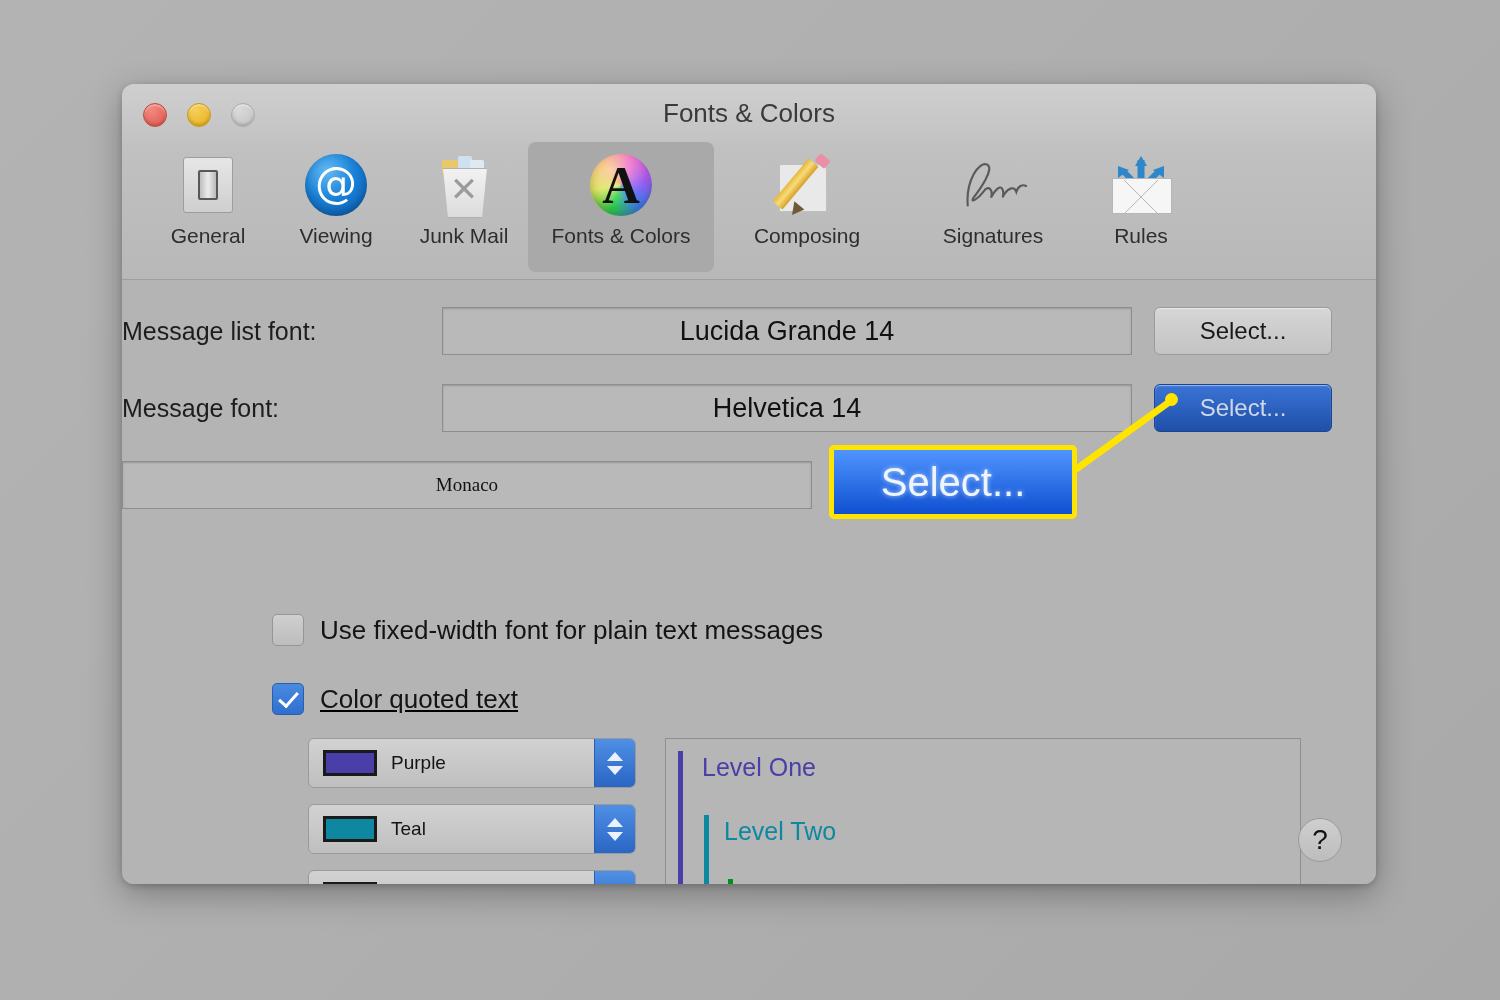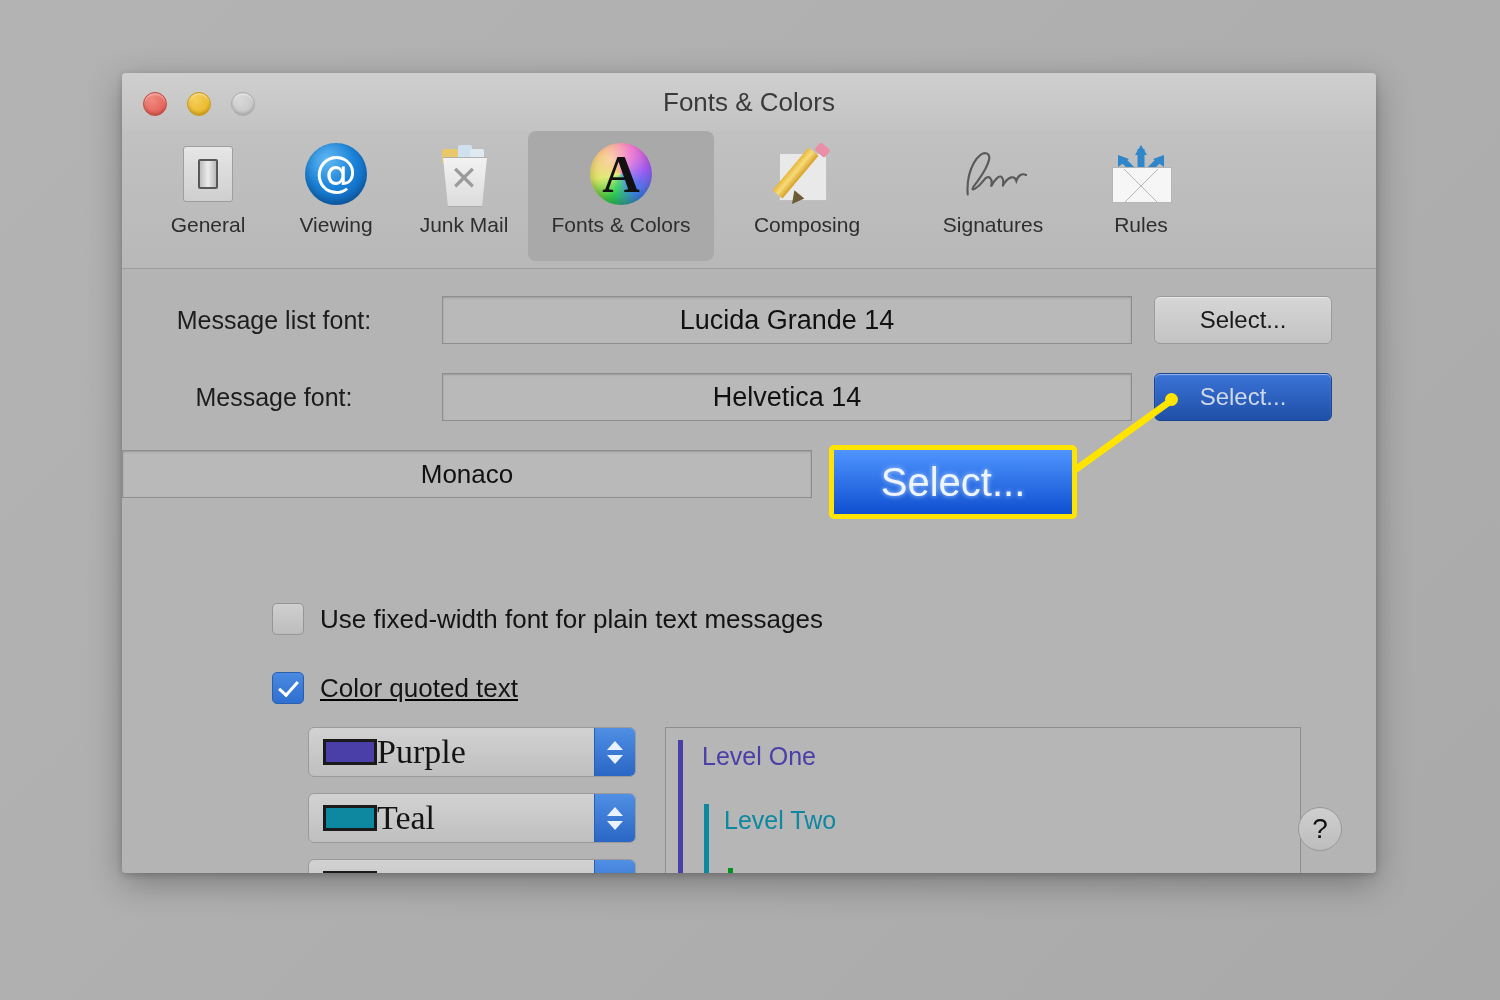--- a/index.html
+++ b/index.html
@@ -12,24 +12,24 @@
   }
   body {
     background: linear-gradient(135deg, #b3b3b3 0%, #b0b0b0 40%, #a9a9a9 100%);
     position: relative;
   }
 
   
   .window {
     position: absolute;
     left: 122px;
-    top: 73px;
+    top: 84px;
     width: 1254px;
     height: 800px;
-    border-radius: 4px;
+    border-radius: 12px;
     background: #b4b4b4;
     box-shadow: 0 10px 34px rgba(0,0,0,0.30), 0 2px 6px rgba(0,0,0,0.18);
     overflow: hidden;
   }
 
   
   .titlebar {
     position: absolute;
     left: 0; top: 0;
     width: 100%;
@@ -230,41 +230,41 @@
     height: 50px;
     display: flex;
     align-items: center;
   }
   .row.r1 { top: 26px; }
   .row.r2 { top: 103px; }
   .row.r3 { top: 180px; }
 
   .row-label {
     width: 320px;
-    text-align: center;
+    text-align: left;
     padding-right: 16px;
     box-sizing: border-box;
     font-size: 25px;
     color: #1d1d1d;
     white-space: nowrap;
   }
   .font-field {
     width: 690px;
     height: 48px;
     background: #b9b9b9;
     border: 1px solid #8e8e8e;
     box-shadow: inset 0 1px 2px rgba(0,0,0,0.18);
     display: flex;
     align-items: center;
     justify-content: center;
     font-size: 27px;
     color: #111;
     box-sizing: border-box;
   }
-  .font-field.mono { font-family: Liberation Sans, sans-serif; font-size: 26px; }
+  .font-field.mono { font-family: Liberation Serif, serif; font-size: 19px; }
   .select-btn {
     width: 178px;
     height: 48px;
     margin-left: 22px;
     border-radius: 6px;
     background: linear-gradient(#d6d6d6, #c3c3c3);
     border: 1px solid #9a9a9a;
     font-size: 24px;
     color: #1a1a1a;
     display: flex; align-items: center; justify-content: center;
@@ -331,21 +331,21 @@
     padding-left: 14px;
     overflow: hidden;
   }
   .swatch {
     width: 54px; height: 26px;
     border: 3px solid #1a1a1a;
     box-sizing: border-box;
     flex: none;
   }
   .popup-label {
-    font-size: 34px; color: #141414;  font-family: Liberation Serif, serif;
+    font-size: 19px; color: #141414; margin-left: 14px;
   }
   .stepper {
     position: absolute; right: 0; top: 0;
     width: 40px; height: 100%;
     background: linear-gradient(#4f8fe4, #2a66c4);
     border-left: 1px solid #2a5fb0;
     display: flex; flex-direction: column;
     align-items: center; justify-content: center;
     gap: 5px;
   }

